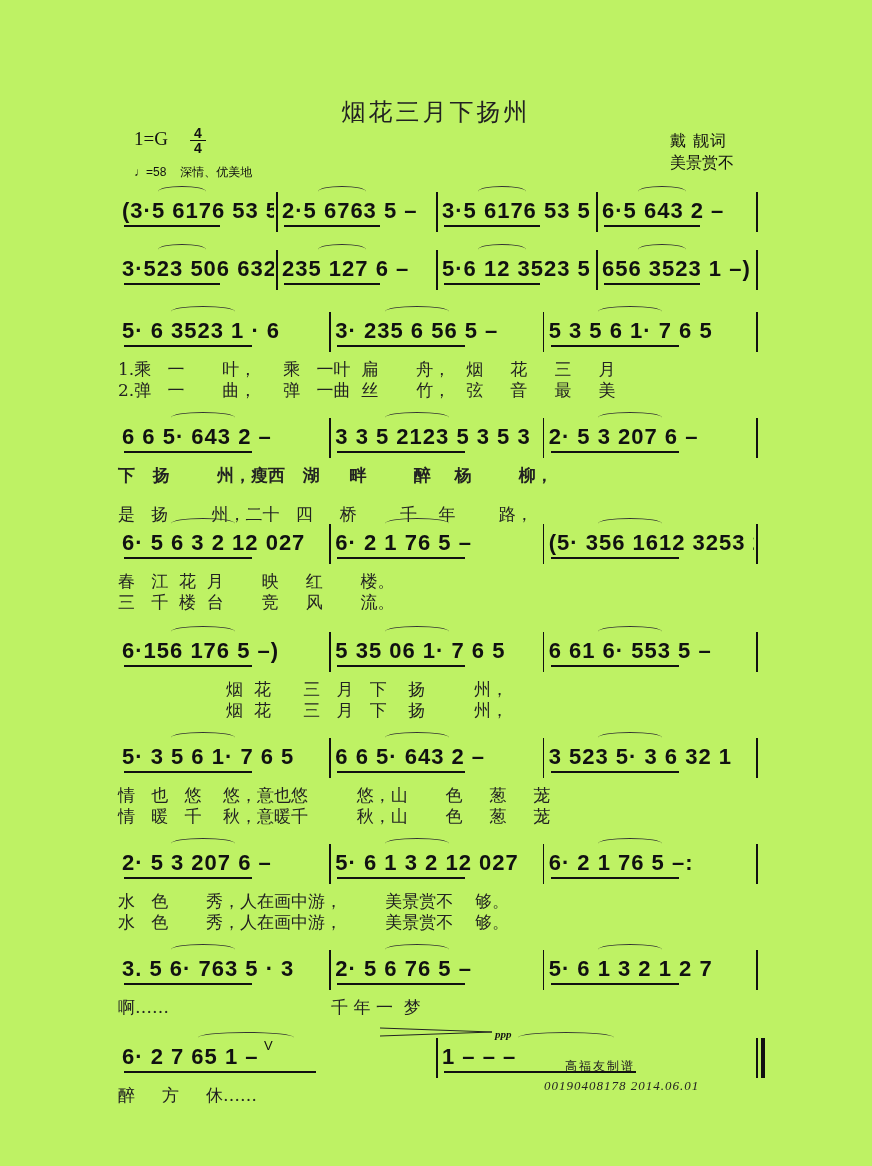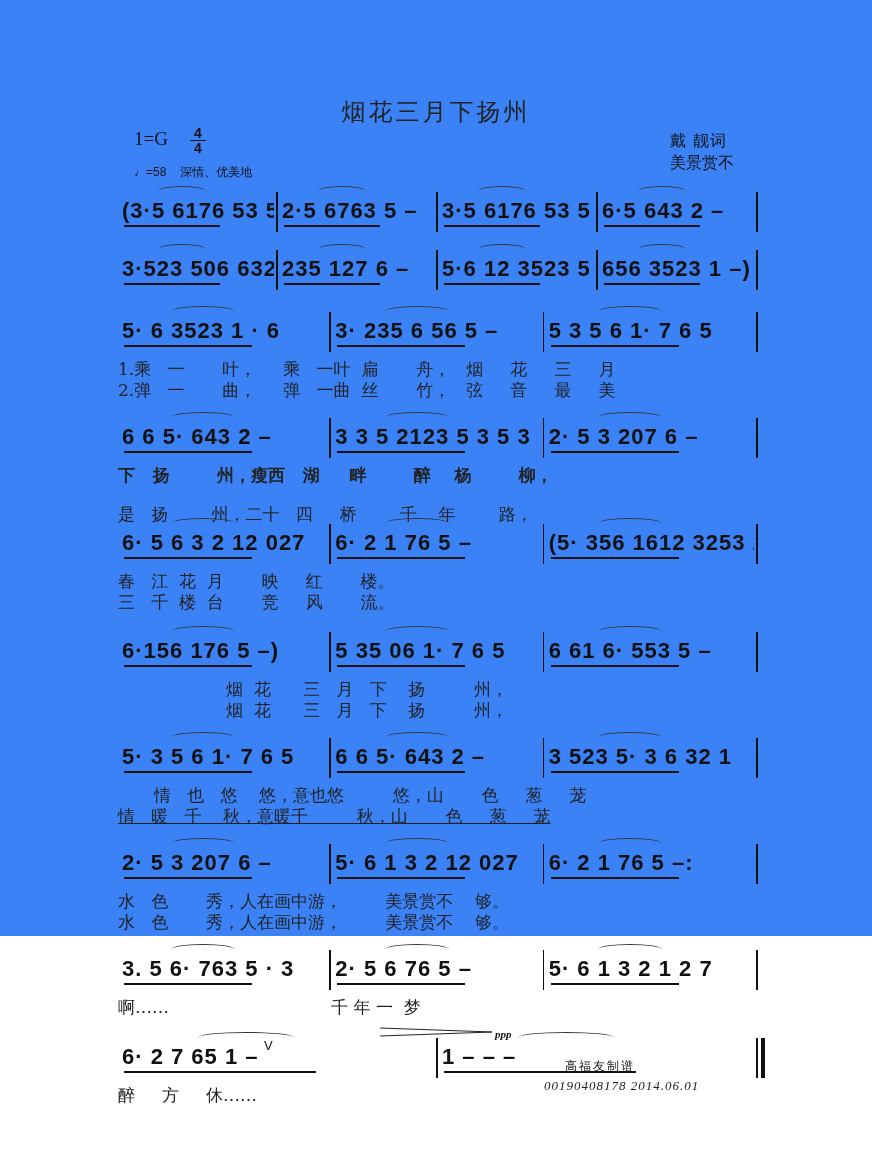--- a/index.html
+++ b/index.html
@@ -1,18 +1,18 @@
 <!DOCTYPE html>
 <html><head>
 <meta charset="utf-8">
 <style>
   html, body { margin: 0; padding: 0; background: #ffffff; }
   body { width: 872px; height: 1166px; position: relative; overflow: hidden;
          font-family: "Liberation Sans", "DejaVu Sans", sans-serif; color: #111; }
-  .page { position: absolute; left: 0; top: 0; width: 872px; height: 936px; background: #3b82f6; }
+  .page { position: absolute; left: 0; top: 0; width: 872px; height: 1166px; background: #bef264; }
   .title { position: absolute; left: 0; width: 872px; top: 96px; text-align: center;
            font-family: "DejaVu Serif", serif; font-size: 24px; letter-spacing: 3px; color: #222; }
   .key { position: absolute; left: 134px; top: 128px; font-family: "Liberation Serif", serif; font-size: 19px; }
   .timesig { position: absolute; left: 190px; top: 126px; width: 16px; text-align: center;
              font-family: "Liberation Sans", sans-serif; font-weight: bold; font-size: 14px; line-height: 14px; }
   .timesig .line { display:block; height:1px; background:#111; margin:0; }
   .tempo { position: absolute; left: 134px; top: 164px; font-size: 12px; }
   .tempo .expr { margin-left: 14px; }
   .credits { position: absolute; left: 670px; top: 130px; font-family: "DejaVu Serif", serif; font-size: 16px; line-height: 22px; }
   .credits .lyr { letter-spacing: 1px; }
@@ -73,22 +73,22 @@
         <div class="lyric" style="top: 40px;"><span class="lbl-num"></span><span>春   江  花  月       映     红       楼。</span></div>
         <div class="lyric" style="top: 61px;"><span class="lbl-num"></span><span>三   千  楼  台       竞     风       流。</span></div>
       </div>
       <div class="system" style="top: 638px;">
         <div class="notes"><span style="position: absolute; left: 4px; width: 205.333px; top: 0px; overflow: hidden; letter-spacing: 1px;">6·156 176 5 –)</span><div class="underline1" style="left: 6px; width: 128px; top: 27px;"></div><div class="slur" style="left: 53.3333px; width: 64px; top: -12px;"></div><div class="bar" style="left: 211.333px;"></div><span style="position: absolute; left: 217.333px; width: 205.333px; top: 0px; overflow: hidden; letter-spacing: 1px;">5 35 06 1· 7 6 5</span><div class="underline1" style="left: 219.333px; width: 128px; top: 27px;"></div><div class="slur" style="left: 266.667px; width: 64px; top: -12px;"></div><div class="bar" style="left: 424.667px;"></div><span style="position: absolute; left: 430.667px; width: 205.333px; top: 0px; overflow: hidden; letter-spacing: 1px;">6 61 6· 553 5 –</span><div class="underline1" style="left: 432.667px; width: 128px; top: 27px;"></div><div class="slur" style="left: 480px; width: 64px; top: -12px;"></div><div class="bar" style="left: 638px;"></div></div>
         <div class="lyric" style="top: 40px;"><span class="lbl-num"></span><span>                    烟  花      三   月   下    扬         州，</span></div>
         <div class="lyric" style="top: 61px;"><span class="lbl-num"></span><span>                    烟  花      三   月   下    扬         州，</span></div>
       </div>
       <div class="system" style="top: 744px;">
         <div class="notes"><span style="position: absolute; left: 4px; width: 205.333px; top: 0px; overflow: hidden; letter-spacing: 1px;">5· 3 5 6 1· 7 6 5</span><div class="underline1" style="left: 6px; width: 128px; top: 27px;"></div><div class="slur" style="left: 53.3333px; width: 64px; top: -12px;"></div><div class="bar" style="left: 211.333px;"></div><span style="position: absolute; left: 217.333px; width: 205.333px; top: 0px; overflow: hidden; letter-spacing: 1px;">6 6 5· 643 2 –</span><div class="underline1" style="left: 219.333px; width: 128px; top: 27px;"></div><div class="slur" style="left: 266.667px; width: 64px; top: -12px;"></div><div class="bar" style="left: 424.667px;"></div><span style="position: absolute; left: 430.667px; width: 205.333px; top: 0px; overflow: hidden; letter-spacing: 1px;">3 523 5· 3 6 32 1</span><div class="underline1" style="left: 432.667px; width: 128px; top: 27px;"></div><div class="slur" style="left: 480px; width: 64px; top: -12px;"></div><div class="bar" style="left: 638px;"></div></div>
-        <div class="lyric" style="top: 40px; margin-left: 36px;"><span class="lbl-num"></span><span>情   也   悠    悠，意也悠         悠，山       色     葱     茏</span></div>
-        <div class="lyric" style="top: 61px; text-decoration: underline;"><span class="lbl-num"></span><span>情   暖   千    秋，意暖千         秋，山       色     葱     茏</span></div>
+        <div class="lyric" style="top: 40px;"><span class="lbl-num"></span><span>情   也   悠    悠，意也悠         悠，山       色     葱     茏</span></div>
+        <div class="lyric" style="top: 61px;"><span class="lbl-num"></span><span>情   暖   千    秋，意暖千         秋，山       色     葱     茏</span></div>
       </div>
       <div class="system" style="top: 850px;">
         <div class="notes"><span style="position: absolute; left: 4px; width: 205.333px; top: 0px; overflow: hidden; letter-spacing: 1px;">2· 5 3 207 6 –</span><div class="underline1" style="left: 6px; width: 128px; top: 27px;"></div><div class="slur" style="left: 53.3333px; width: 64px; top: -12px;"></div><div class="bar" style="left: 211.333px;"></div><span style="position: absolute; left: 217.333px; width: 205.333px; top: 0px; overflow: hidden; letter-spacing: 1px;">5· 6 1 3 2 12 027</span><div class="underline1" style="left: 219.333px; width: 128px; top: 27px;"></div><div class="slur" style="left: 266.667px; width: 64px; top: -12px;"></div><div class="bar" style="left: 424.667px;"></div><span style="position: absolute; left: 430.667px; width: 205.333px; top: 0px; overflow: hidden; letter-spacing: 1px;">6· 2 1 76 5 –:</span><div class="underline1" style="left: 432.667px; width: 128px; top: 27px;"></div><div class="slur" style="left: 480px; width: 64px; top: -12px;"></div><div class="bar" style="left: 638px;"></div></div>
         <div class="lyric" style="top: 40px;"><span class="lbl-num"></span><span>水   色       秀，人在画中游，        美景赏不    够。</span></div>
         <div class="lyric" style="top: 61px;"><span class="lbl-num"></span><span>水   色       秀，人在画中游，        美景赏不    够。</span></div>
       </div>
       <div class="system" style="top: 956px;">
         <div class="notes"><span style="position: absolute; left: 4px; width: 205.333px; top: 0px; overflow: hidden; letter-spacing: 1px;">3. 5 6· 763 5 · 3</span><div class="underline1" style="left: 6px; width: 128px; top: 27px;"></div><div class="slur" style="left: 53.3333px; width: 64px; top: -12px;"></div><div class="bar" style="left: 211.333px;"></div><span style="position: absolute; left: 217.333px; width: 205.333px; top: 0px; overflow: hidden; letter-spacing: 1px;">2· 5 6 76 5 –</span><div class="underline1" style="left: 219.333px; width: 128px; top: 27px;"></div><div class="slur" style="left: 266.667px; width: 64px; top: -12px;"></div><div class="bar" style="left: 424.667px;"></div><span style="position: absolute; left: 430.667px; width: 205.333px; top: 0px; overflow: hidden; letter-spacing: 1px;">5· 6 1 3 2 1 2 7</span><div class="underline1" style="left: 432.667px; width: 128px; top: 27px;"></div><div class="slur" style="left: 480px; width: 64px; top: -12px;"></div><div class="bar" style="left: 638px;"></div></div>
         <div class="lyric" style="top: 40px;"><span class="lbl-num"></span><span>啊……                              千 年 一  梦</span></div>
       </div>

